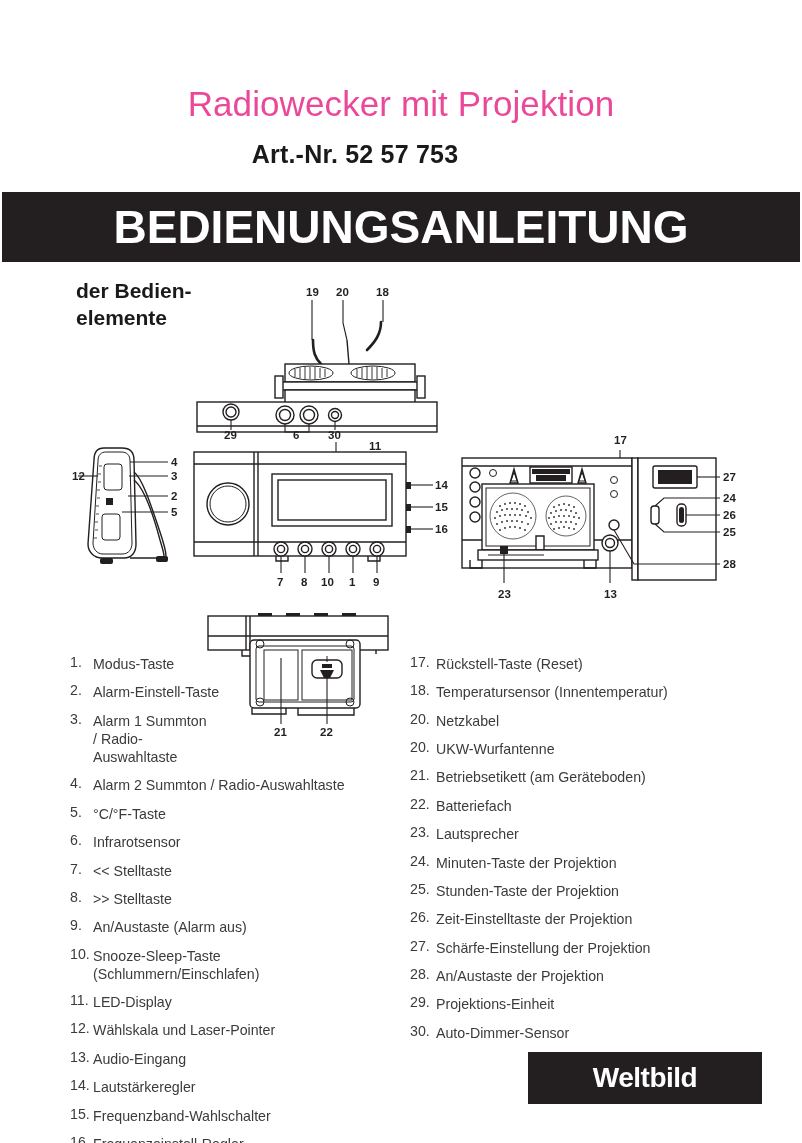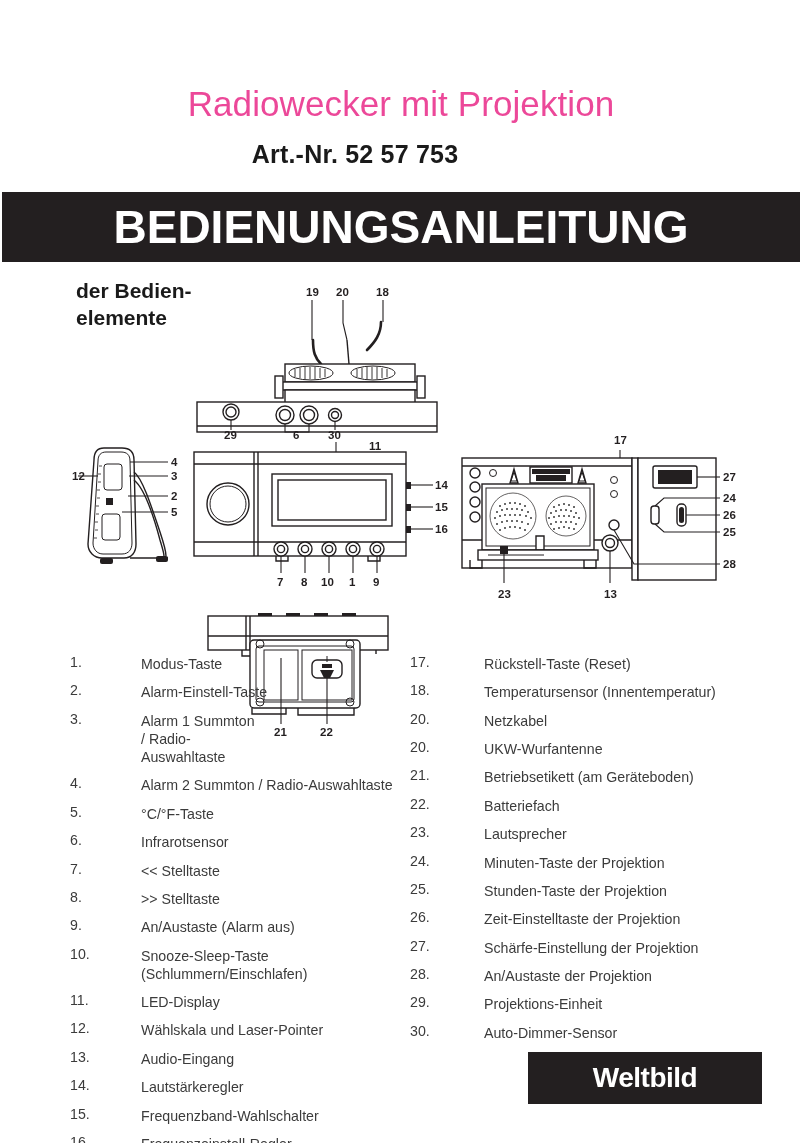--- a/index.html
+++ b/index.html
@@ -71,21 +71,21 @@
     margin-bottom:10.2px;
     align-items:flex-start;
   }
   .li-num{
     min-width:23px;
     text-align:left;
     flex:0 0 auto;
     color:#3b3b3b;
   }
   #list-right .li-num{min-width:26px;}
-  .li-txt{flex:1 1 auto;line-height:1.28;margin-left:48px;}
+  .li-txt{flex:1 1 auto;line-height:1.28;}
 
   
   .logo{
     position:absolute;left:528px;top:1052px;width:234px;height:52px;
     background:#231f20;
     display:flex;align-items:center;justify-content:center;
   }
   .logo-text{
     color:#ffffff;font-size:28px;font-weight:700;letter-spacing:-.5px;
     line-height:1;

